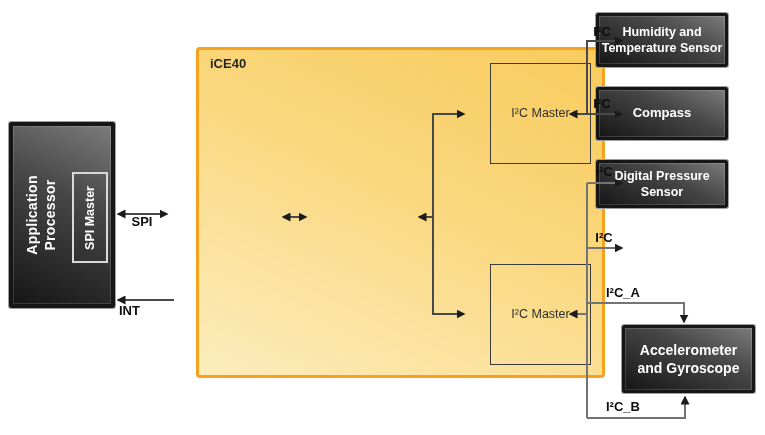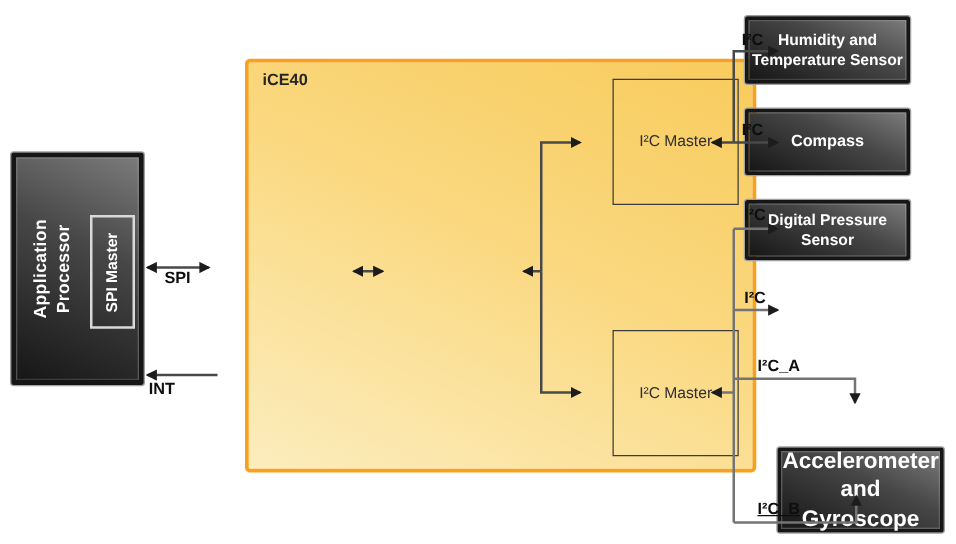--- a/index.html
+++ b/index.html
@@ -83,21 +83,21 @@
     <span>Humidity and
 Temperature Sensor</span>
   </div>
   <div class="darkbox sensor" style="top:87px;height:53px;font-size:13px;">
     <span>Compass</span>
   </div>
   <div class="darkbox sensor" style="top:160px;height:48px;">
     <span>Digital Pressure
 Sensor</span>
   </div>
-  <div class="darkbox" style="left:622px;top:325px;width:133px;height:68px;font-size:18px;margin-top:33px;">
+  <div class="darkbox" style="left:622px;top:325px;width:133px;height:68px;font-size:14px;">
     <span>Accelerometer
 and Gyroscope</span>
   </div>
 
   <svg class="wires" width="765" height="435" viewBox="0 0 765 435">
     <defs>
       <marker id="ah" viewBox="0 0 6 6" markerWidth="4.5" markerHeight="4.5" refX="5" refY="3" orient="auto-start-reverse" markerUnits="strokeWidth">
         <path d="M0,0 L6,3 L0,6 Z" fill="#1c1c1c"></path>
       </marker>
     </defs>
@@ -122,15 +122,15 @@
     </g>
   </svg>
 
   <div class="sig c" style="left:120px;top:192px;width:44px;margin-top:22px;">SPI</div>
   <div class="sig" style="left:119px;top:303px;">INT</div>
   <div class="sig c" style="left:588px;top:24px;width:28px;">I²C</div>
   <div class="sig c" style="left:588px;top:96px;width:28px;">I²C</div>
   <div class="sig c" style="left:590px;top:164px;width:28px;">I²C</div>
   <div class="sig c" style="left:590px;top:230px;width:28px;">I²C</div>
   <div class="sig" style="left:606px;top:285px;">I²C_A</div>
-  <div class="sig" style="left:606px;top:399px;text-decoration:underline;">I²C_B</div>
+  <div class="sig" style="left:606px;top:399px;">I²C_B</div>
 
 </div>
 
 </body></html>

